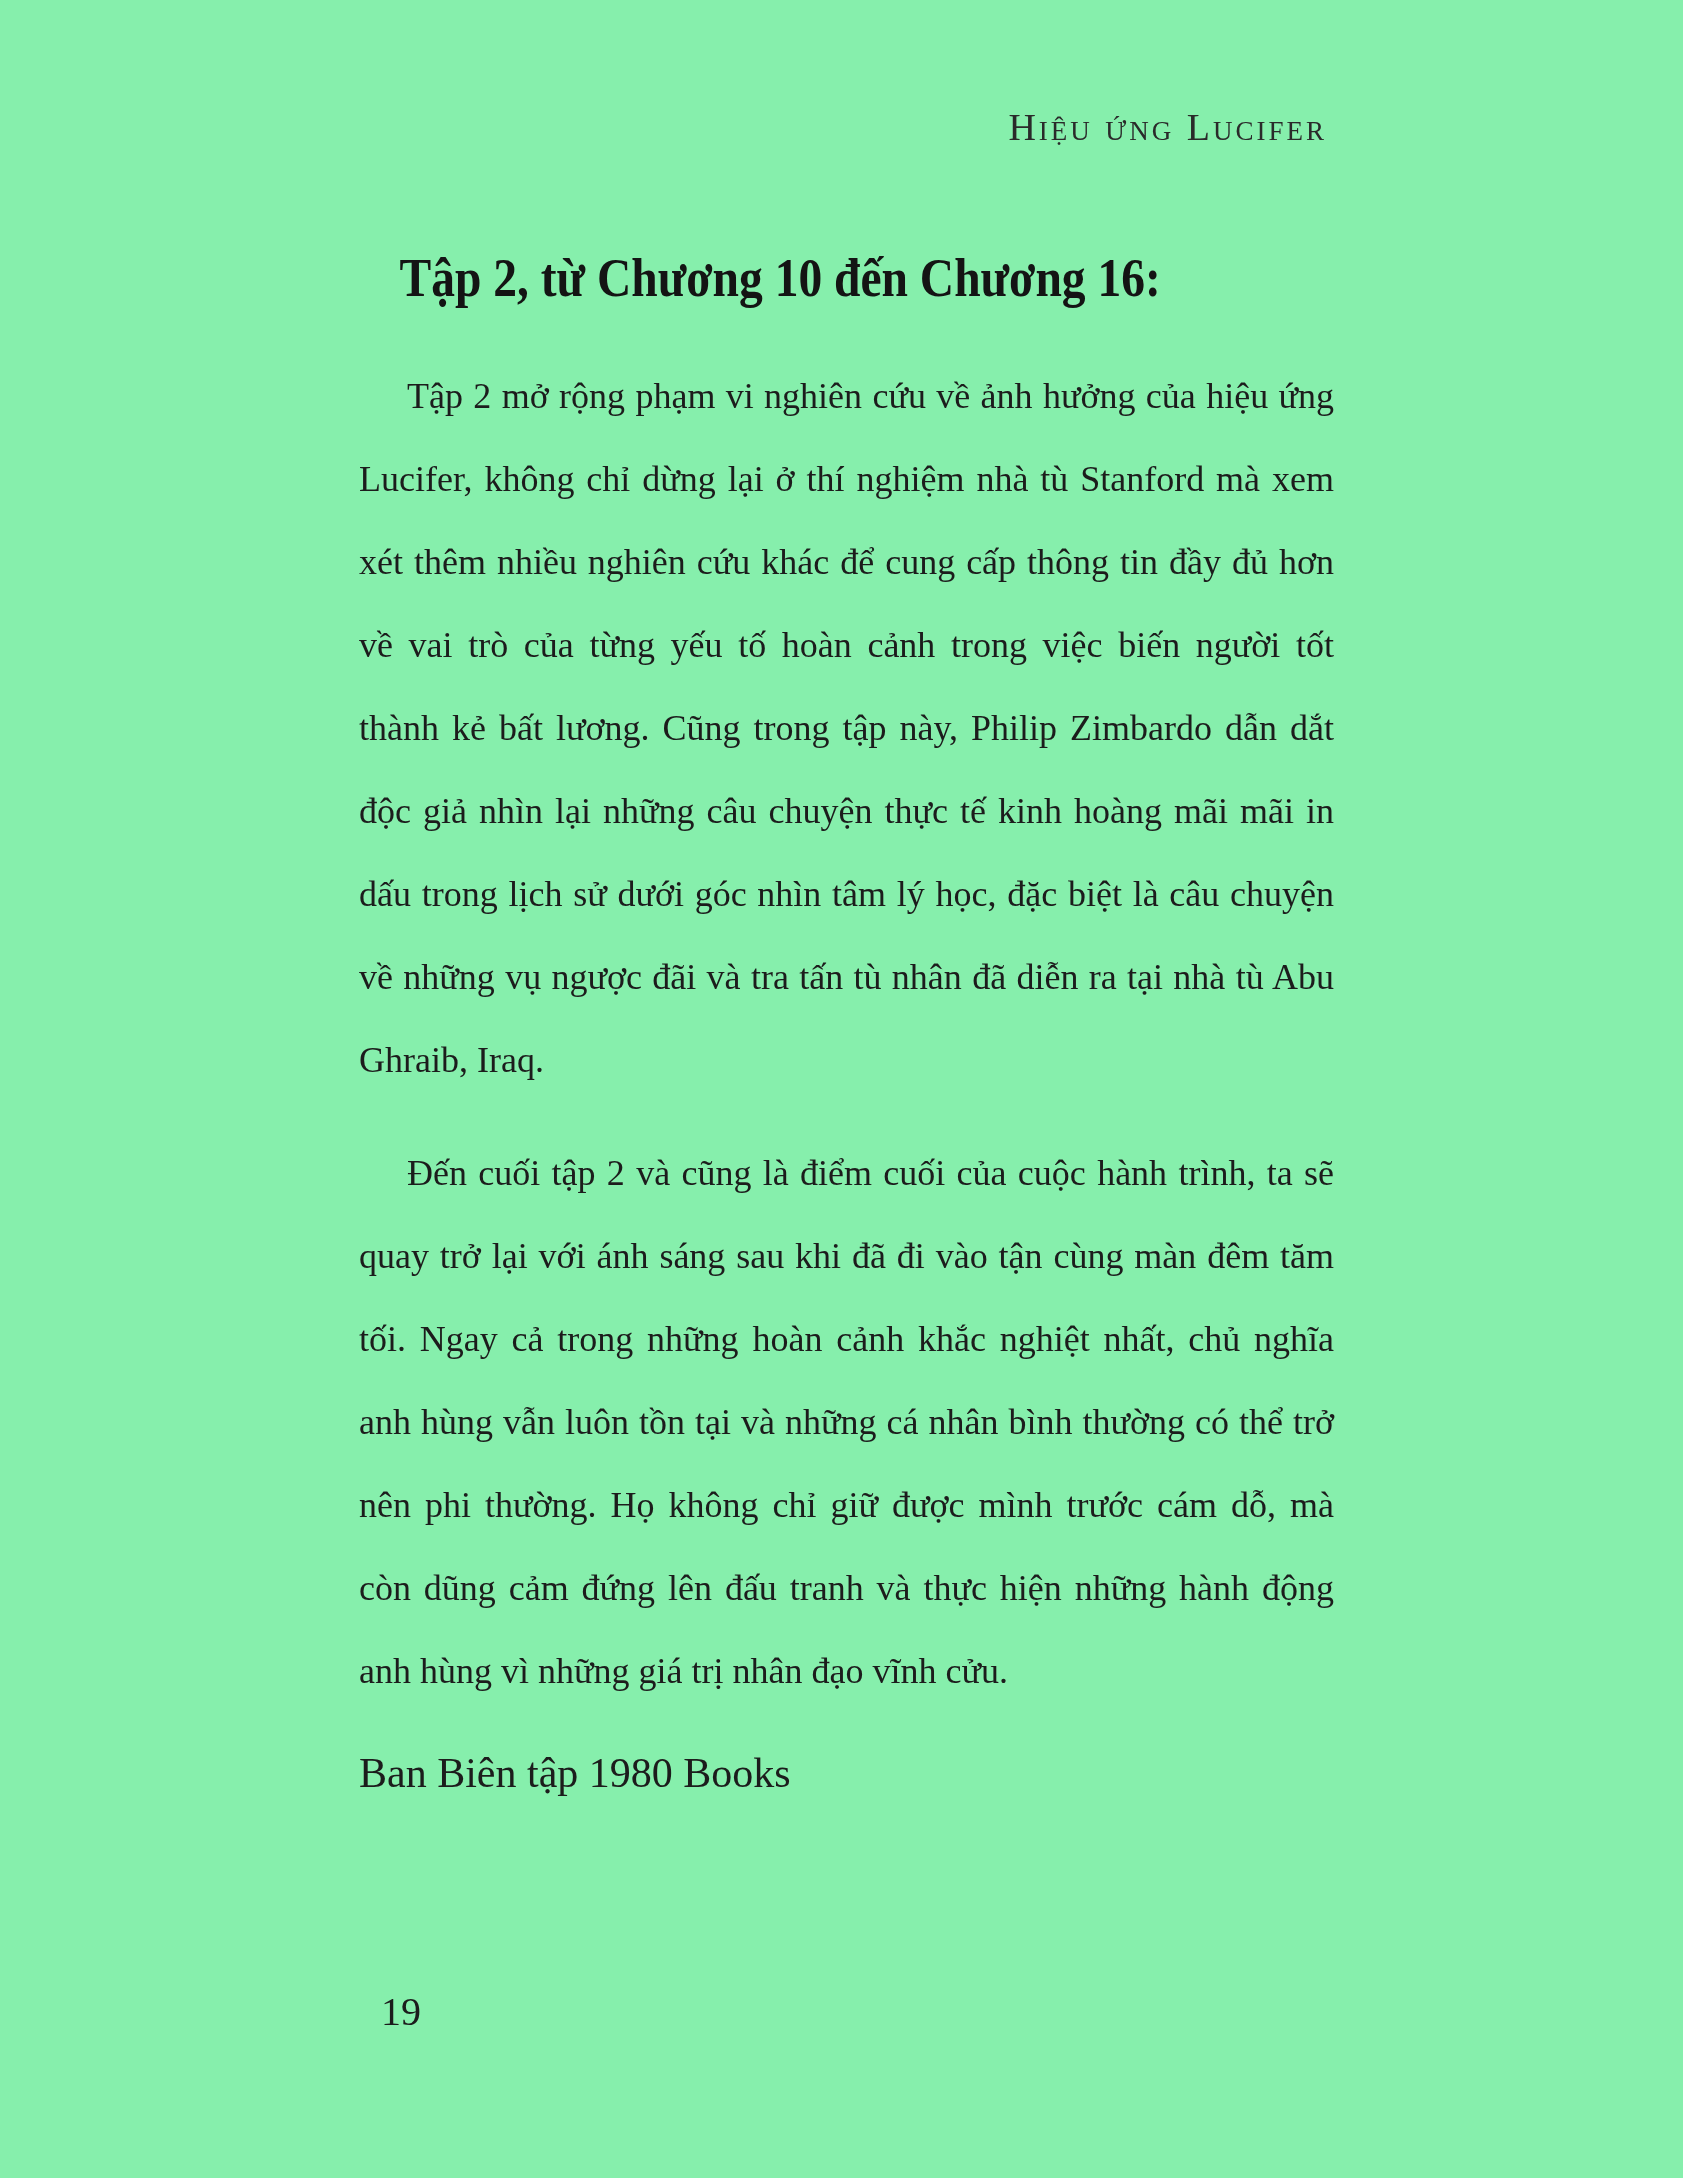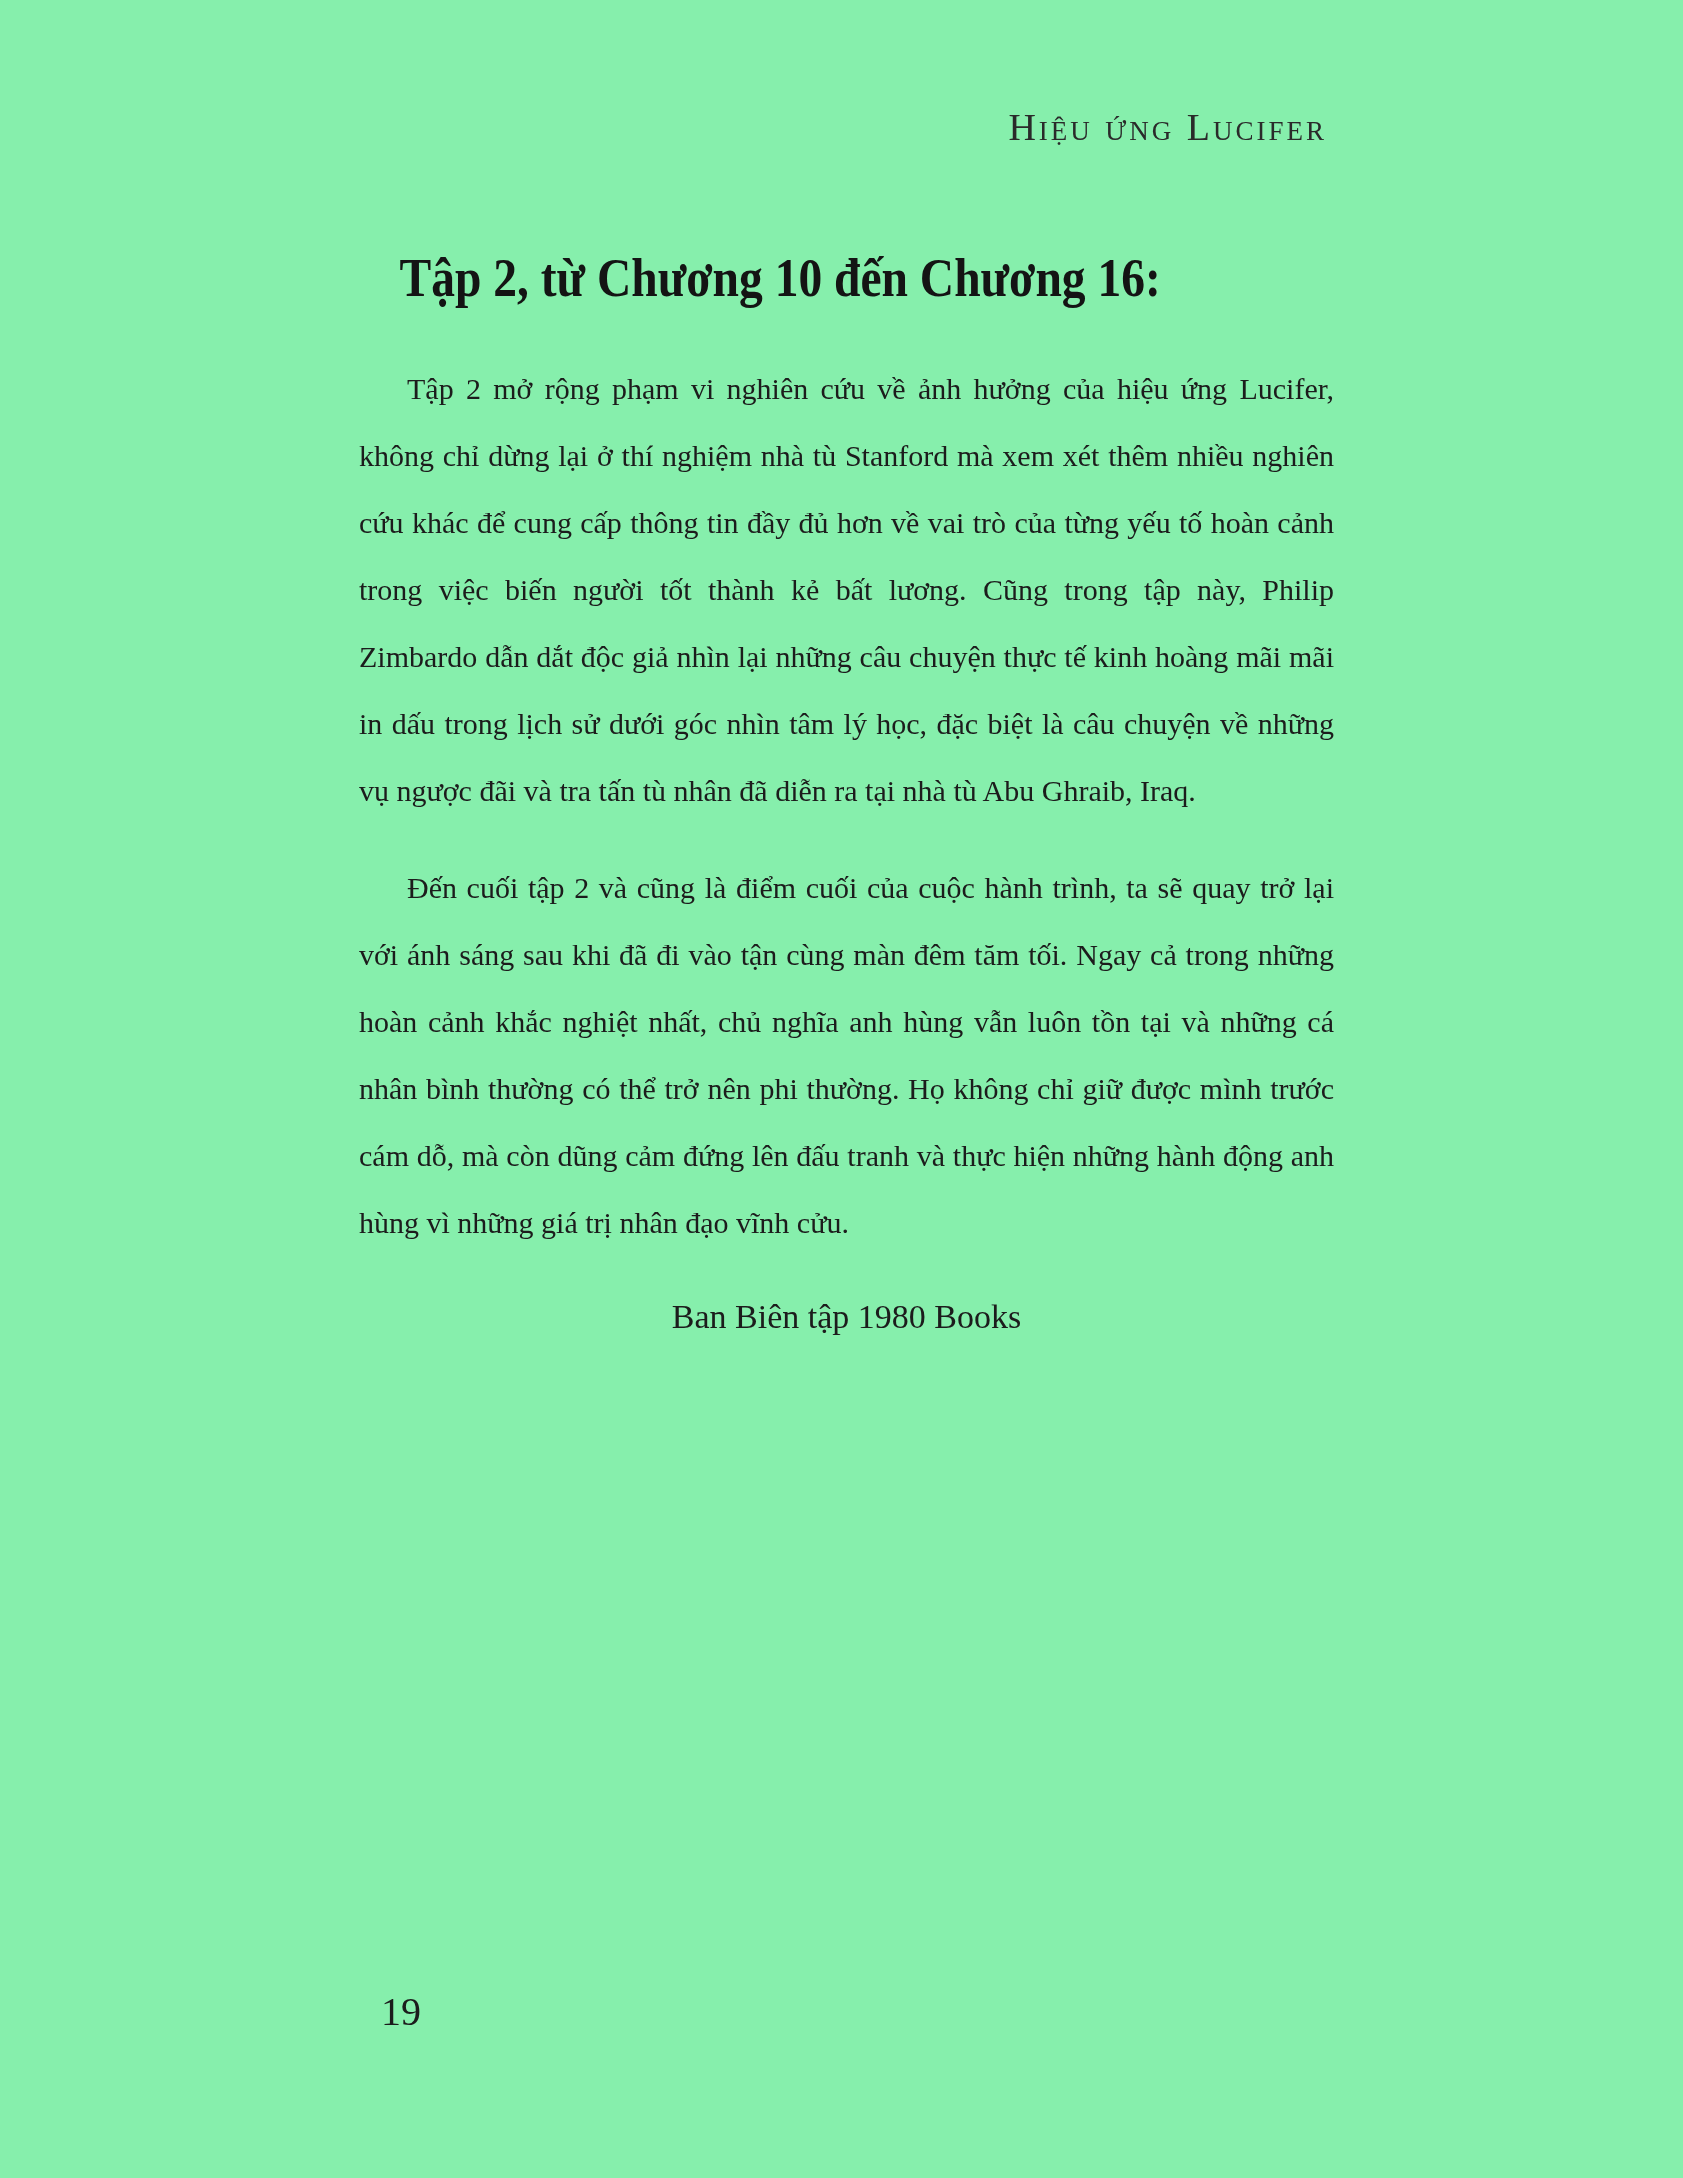--- a/index.html
+++ b/index.html
@@ -41,28 +41,28 @@
     letter-spacing: 0px;
     transform: scaleX(0.88);
     transform-origin: left center;
     white-space: nowrap;
     color: #141414;
   }
   .para {
     margin: 0 0 30px 0;
     text-indent: 48px;
     text-align: justify;
-    font-size: 30px;
-    line-height: 67px;
+    font-size: 36px;
+    line-height: 83px;
     color: #1c1c1c;
   }
   .attribution {
     margin-top: -4px;
-    text-align: center;
-    font-size: 34px;
+    text-align: left;
+    font-size: 42px;
     line-height: 69px;
     color: #1c1c1c;
   }
   .page-number {
     position: absolute;
     left: 381px;
     width: 975px;
     top: 1988px;
     font-size: 40px;
     color: #1c1c1c;

